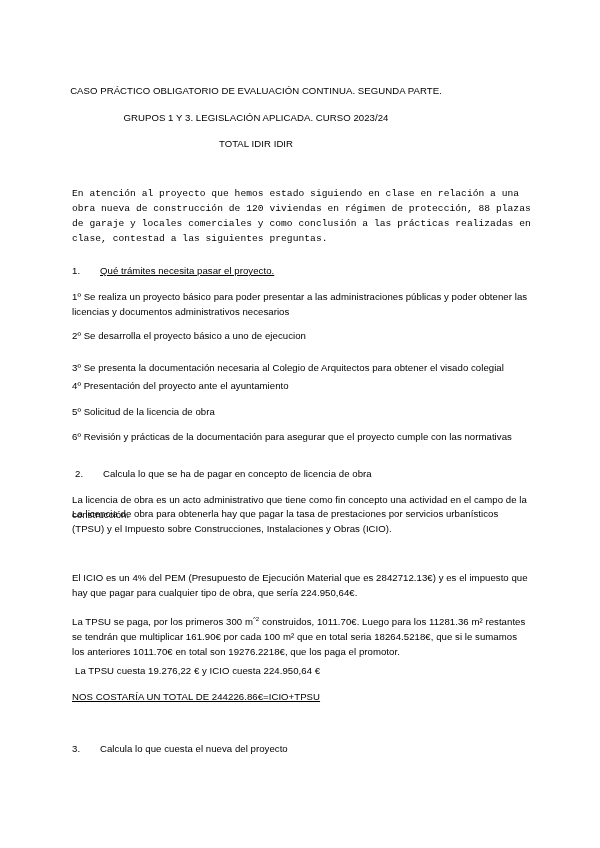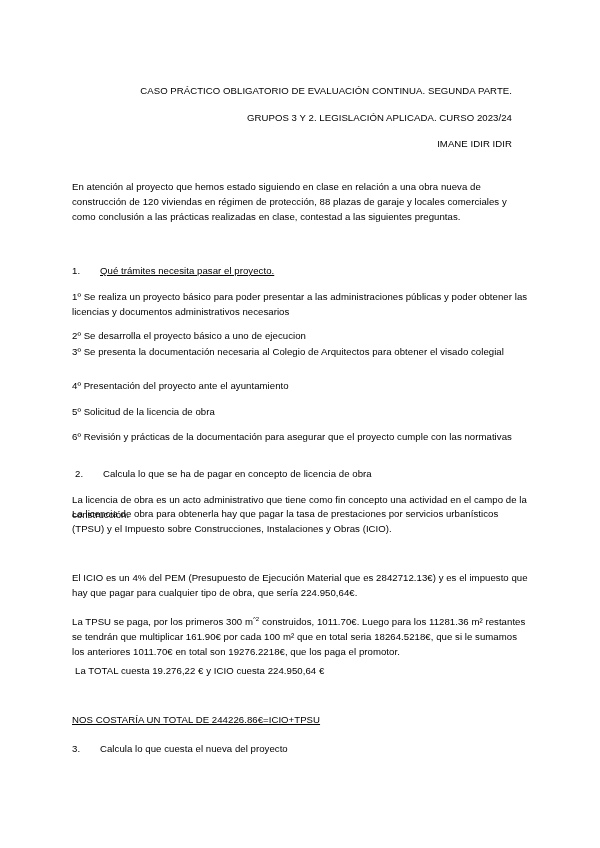--- a/index.html
+++ b/index.html
@@ -1,50 +1,50 @@
 <!DOCTYPE html>
 <html><head>
 <meta charset="utf-8">
 <style>
   html, body { margin:0; padding:0; background:#ffffff; }
   body { width:600px; height:848px; position:relative; overflow:hidden;
          font-family:"Liberation Sans", sans-serif; color:#000; }
   .t { position:absolute; font-size:9.6px; line-height:15px; white-space:nowrap; letter-spacing:0.05px; }
-  .c { left:0; width:512px; text-align:right; }
+  .c { left:0; width:512px; text-align:center; }
   .p { left:72px; width:460px; white-space:normal; }
-  .u { text-decoration:underline;margin-top:23px; }
+  .u { text-decoration:underline; }
   .num { display:inline-block; width:28px; }
   sup { font-size:6px; line-height:0; }
 </style>
 </head>
 <body>
 
 <div>
   <div class="t c" style="top:83px">CASO PRÁCTICO OBLIGATORIO DE EVALUACIÓN CONTINUA. SEGUNDA PARTE.</div>
-  <div class="t c" style="top:110px">GRUPOS 3 Y 2. LEGISLACIÓN APLICADA. CURSO 2023/24</div>
-  <div class="t c" style="top:136px">IMANE IDIR IDIR</div>
+  <div class="t c" style="top:110px">GRUPOS 1 Y 3. LEGISLACIÓN APLICADA. CURSO 2023/24</div>
+  <div class="t c" style="top:136px">TOTAL IDIR IDIR</div>
 
-  <div class="t p" style="top:179px; width:460px;">En atención al proyecto que hemos estado siguiendo en clase en relación a una obra nueva de construcción de 120 viviendas en régimen de protección, 88 plazas de garaje y locales comerciales y como conclusión a las prácticas realizadas en clase, contestad a las siguientes preguntas.</div>
+  <div class="t p" style="top:186px; width:460px;font-family:Liberation Mono, monospace;">En atención al proyecto que hemos estado siguiendo en clase en relación a una obra nueva de construcción de 120 viviendas en régimen de protección, 88 plazas de garaje y locales comerciales y como conclusión a las prácticas realizadas en clase, contestad a las siguientes preguntas.</div>
 
   <div class="t" style="top:263px; left:72px;text-decoration:underline;">
     <span class="num">1.</span><span>Qué trámites necesita pasar el proyecto.</span>
   </div>
   <div class="t p" style="top:289px">1º Se realiza un proyecto básico para poder presentar a las administraciones públicas y poder obtener las licencias y documentos administrativos necesarios</div>
   <div class="t p" style="top:328px">2º Se desarrolla el proyecto básico a uno de ejecucion</div>
-  <div class="t p" style="top:344px">3º Se presenta la documentación necesaria al Colegio de Arquitectos para obtener el visado colegial</div>
+  <div class="t p" style="top:360px">3º Se presenta la documentación necesaria al Colegio de Arquitectos para obtener el visado colegial</div>
   <div class="t p" style="top:378px">4º Presentación del proyecto ante el ayuntamiento</div>
   <div class="t p" style="top:404px">5º Solicitud de la licencia de obra</div>
   <div class="t p" style="top:429px">6º Revisión y prácticas de la documentación para asegurar que el proyecto cumple con las normativas</div>
 
   <div class="t" style="top:466px; left:75px;">
     <span class="num">2.</span><span>Calcula lo que se ha de pagar en concepto de licencia de obra</span>
   </div>
   <div class="t p" style="top:492px">La licencia de obra es un acto administrativo que tiene como fin concepto una actividad en el campo de la construcción.</div>
   <div class="t p" style="top:506px">La licencia de obra para obtenerla hay que pagar la tasa de prestaciones por servicios urbanísticos (TPSU)  y el Impuesto sobre Construcciones, Instalaciones y Obras (ICIO).</div>
   <div class="t p" style="top:570px">El ICIO es un 4% del PEM (Presupuesto de Ejecución Material que es 2842712.13€) y es el impuesto que hay que pagar para cualquier tipo de obra, que sería 224.950,64€.</div>
   <div class="t p" style="top:614px"><span>La TPSU  se paga, por los primeros 300 m</span><sup>^2</sup><span> construidos, 1011.70€. Luego para los 11281.36  m² restantes se tendrán que multiplicar 161.90€ por cada 100 m² que en total seria 18264.5218€, que si le sumamos los anteriores 1011.70€ en total son 19276.2218€, que los paga el promotor.</span></div>
-  <div class="t" style="top:663px; left:75px;">La TOTAL cuesta 19.276,22 € y ICIO cuesta 224.950,64 €</div>
+  <div class="t" style="top:663px; left:75px;">La TPSU cuesta 19.276,22 € y ICIO cuesta 224.950,64 €</div>
   <div class="t u" style="top:689px; left:72px;">NOS COSTARÍA UN TOTAL DE 244226.86€=ICIO+TPSU</div>
 
   <div class="t" style="top:741px; left:72px;">
     <span class="num">3.</span><span>Calcula lo que cuesta el nueva del proyecto</span>
   </div>
 </div>
 
 </body></html>

